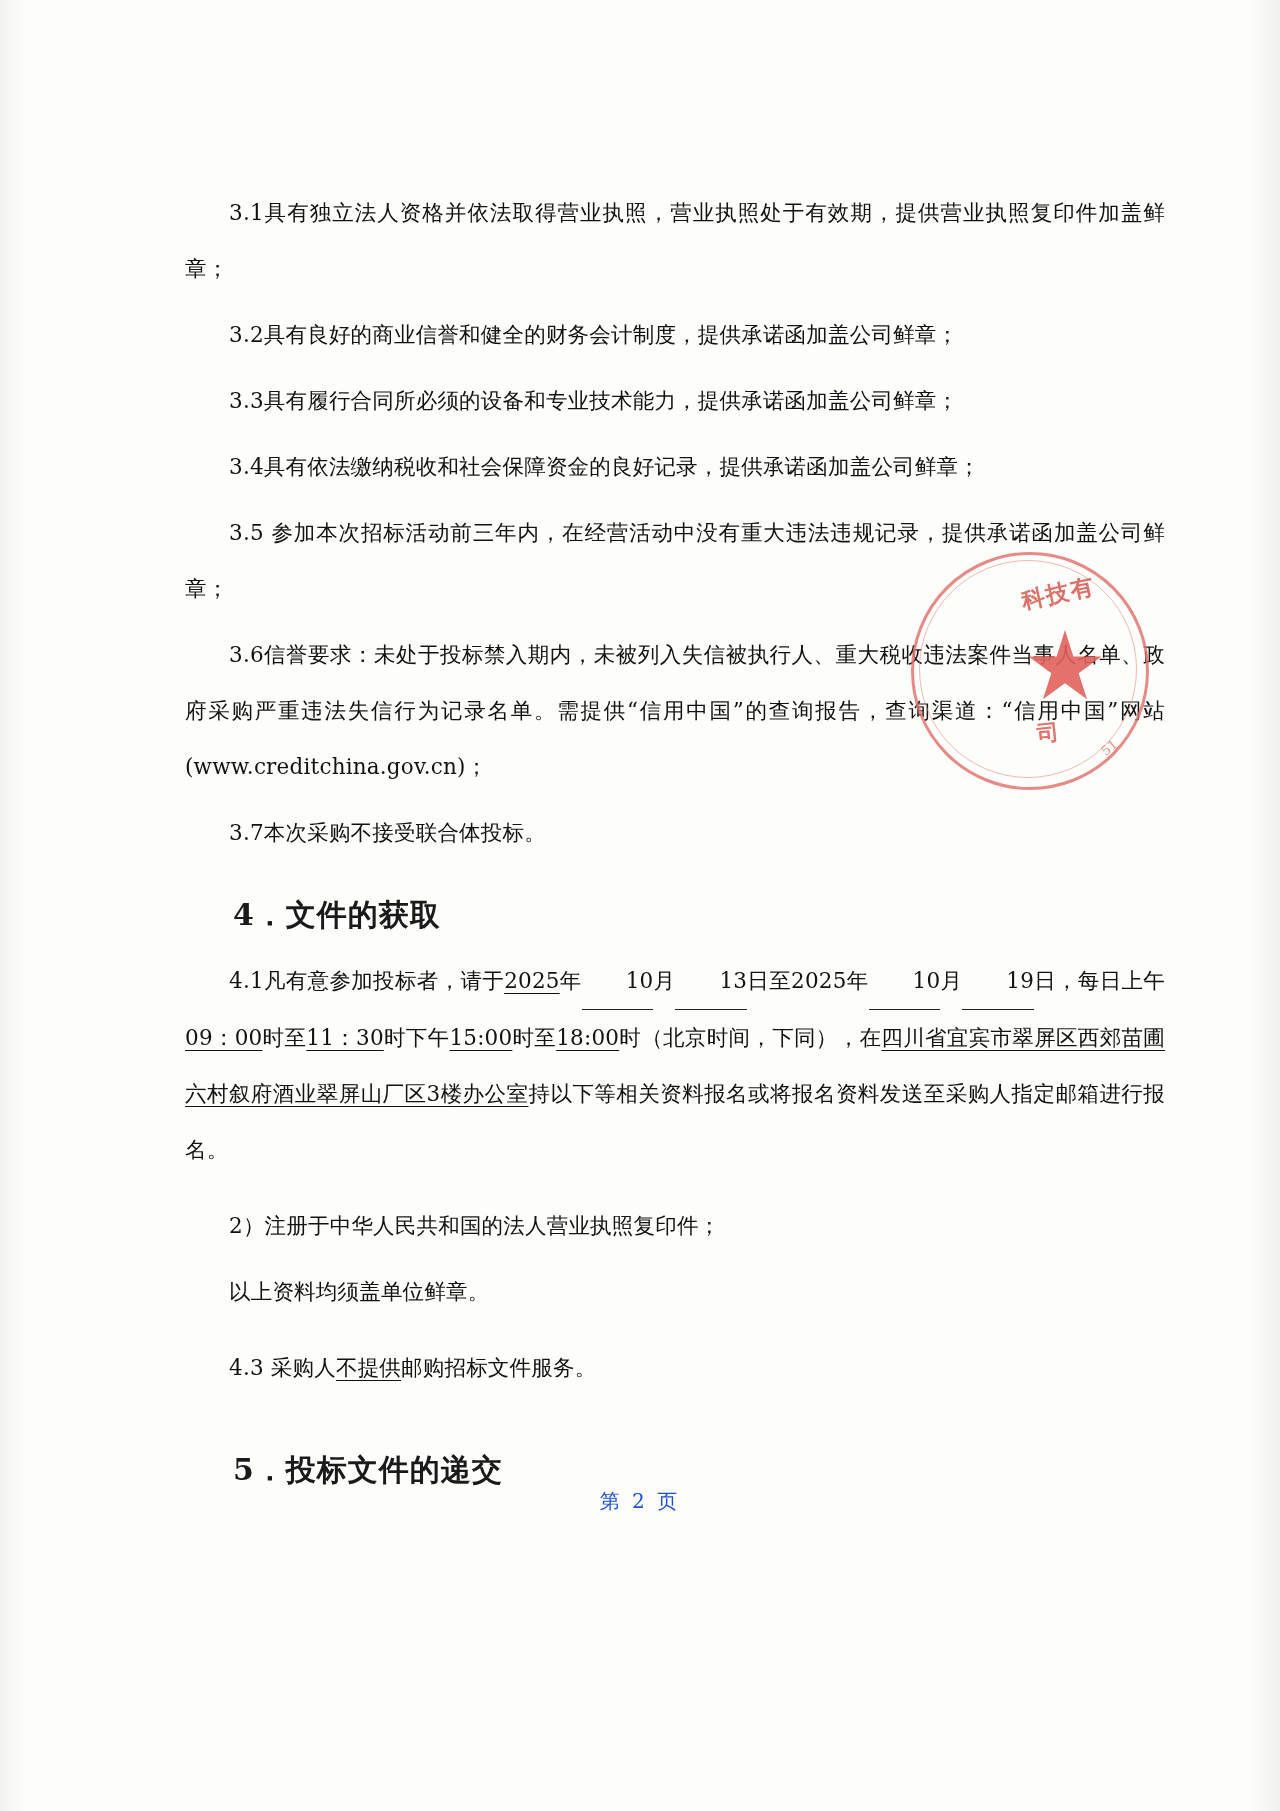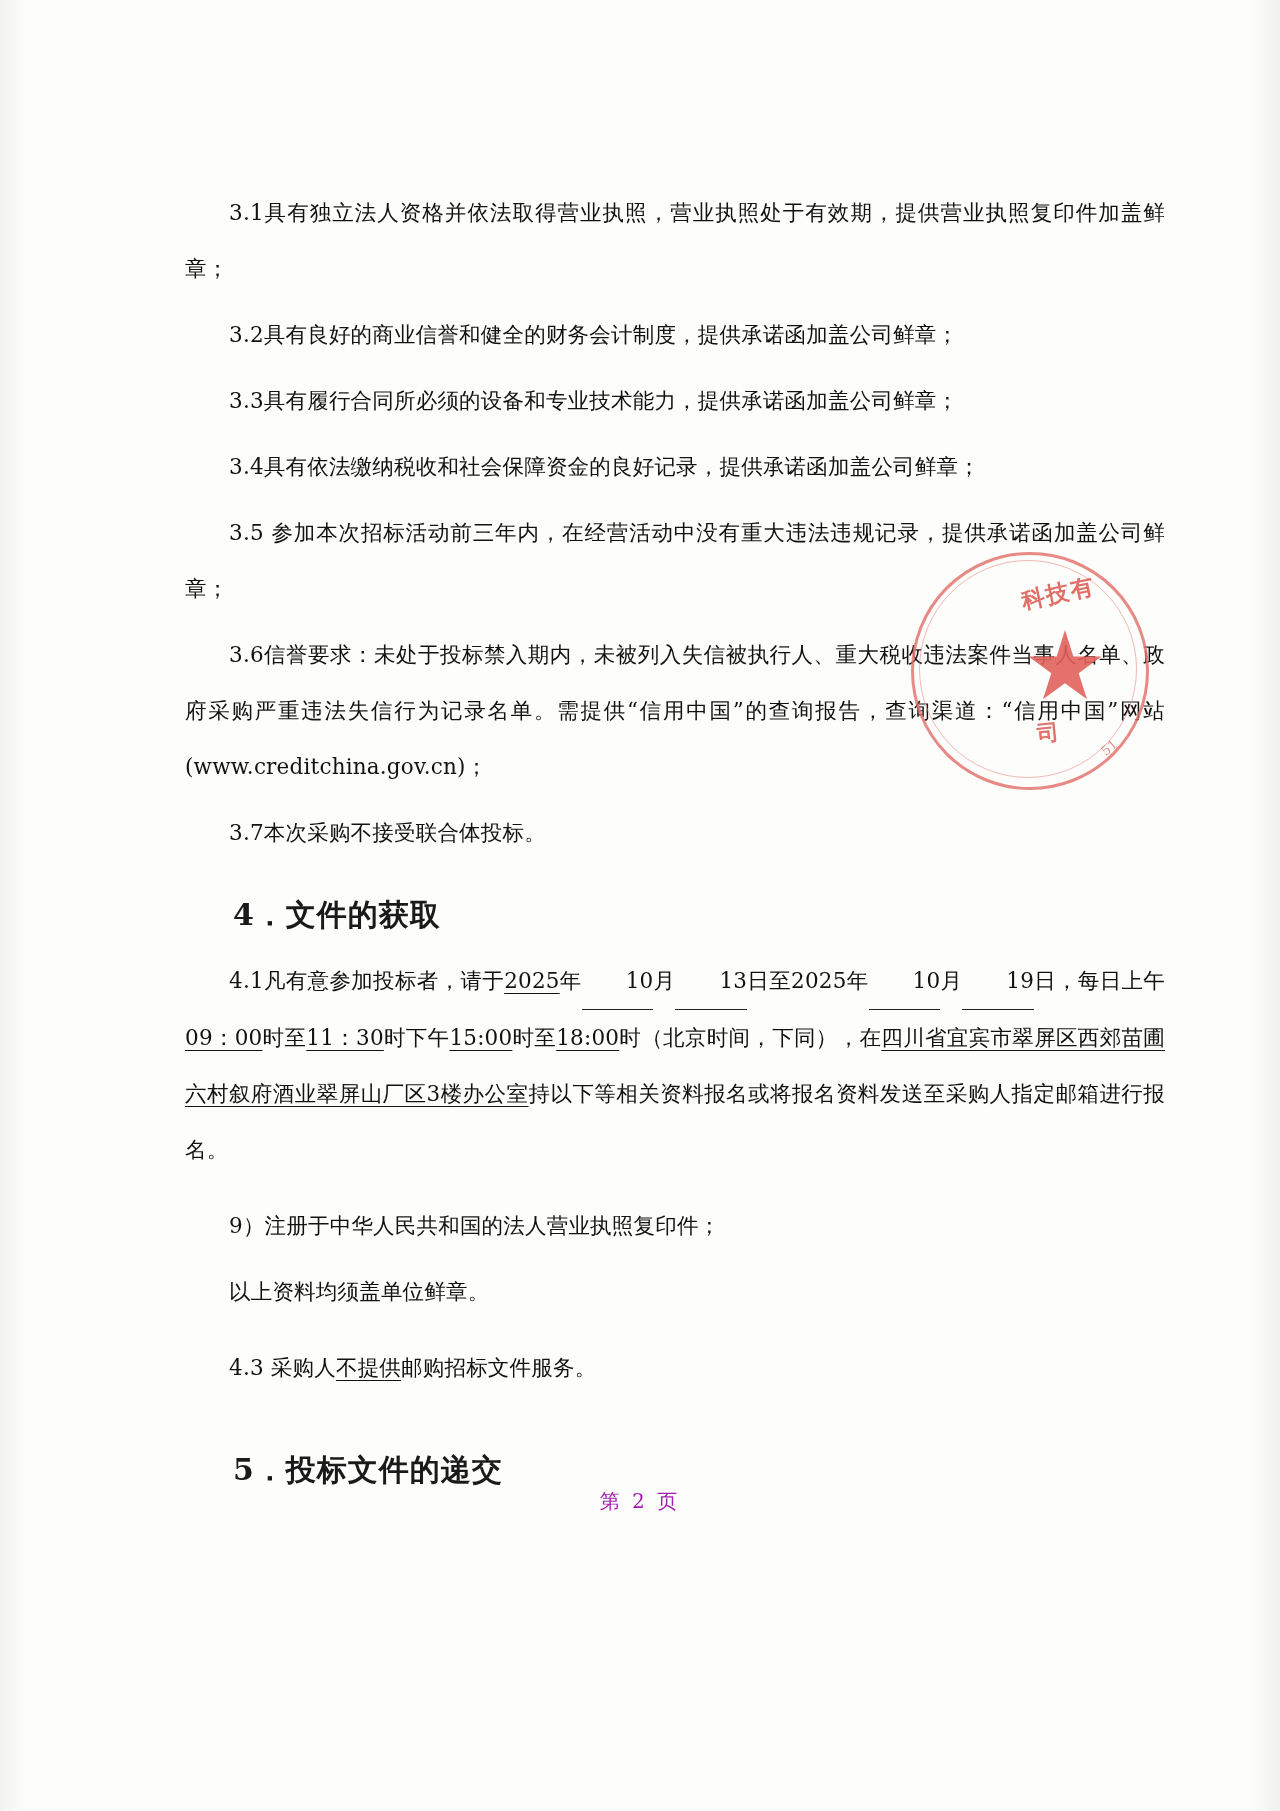--- a/index.html
+++ b/index.html
@@ -79,21 +79,21 @@
   .w-md { min-width: 70px; }
 
   .footer {
     position: absolute;
     left: 0;
     right: 0;
     top: 1488px;
     text-align: center;
     font-size: 20px;
     letter-spacing: 3px;
-    color: #a21caf;
+    color: #1d4ed8;
   }
 
   
   .stamp {
     position: absolute;
     left: 1015px;
     top: 552px;
     width: 126px;
     height: 232px;
     pointer-events: none;
@@ -208,21 +208,21 @@
 
     <div class="gap-md"></div>
     <p class="heading">4．文件的获取</p>
 
     <div class="gap-sm"></div>
     <p class="para indent"><span>4.1凡有</span><span class="bold">意参加投标者</span><span>，请于</span><span class="ul">2025</span><span>年</span><span class="blank-ul w-md">10</span><span>月</span><span class="blank-ul w-md">13</span><span>日至</span><span>2025年</span><span class="blank-ul w-md">10</span><span>月</span><span class="blank-ul w-md">19</span><span>日，每日上午</span><span class="ul">09：00</span><span>时至</span><span class="ul">11：30</span><span>时下午</span><span class="ul">15:00</span><span>时至</span><span class="ul">18:00</span><span>时（北京时间，下同），在</span><span class="ul">四川省宜宾市翠屏区西郊苗圃六村叙府酒业翠屏山厂区3楼办公室</span><span>持以下等相关资料报名或将报名资料发送至采购人指定邮箱进行报名。</span></p>
 
     <div class="gap-sm"></div>
 
     <div class="gap-sm"></div>
-    <p class="para indent">9）注册于中华人民共和国的法人营业执照复印件；</p>
+    <p class="para indent">2）注册于中华人民共和国的法人营业执照复印件；</p>
 
     <div class="gap-sm"></div>
     <p class="para indent bold">以上资料均须盖单位鲜章。</p>
 
     <div class="gap-sm"></div>
 
     <div class="gap-sm"></div>
     <p class="para indent"><span>4.3 采购人</span><span class="ul">不提供</span><span>邮购招标文件服务。</span></p>
 
     <div class="gap-lg"></div>

